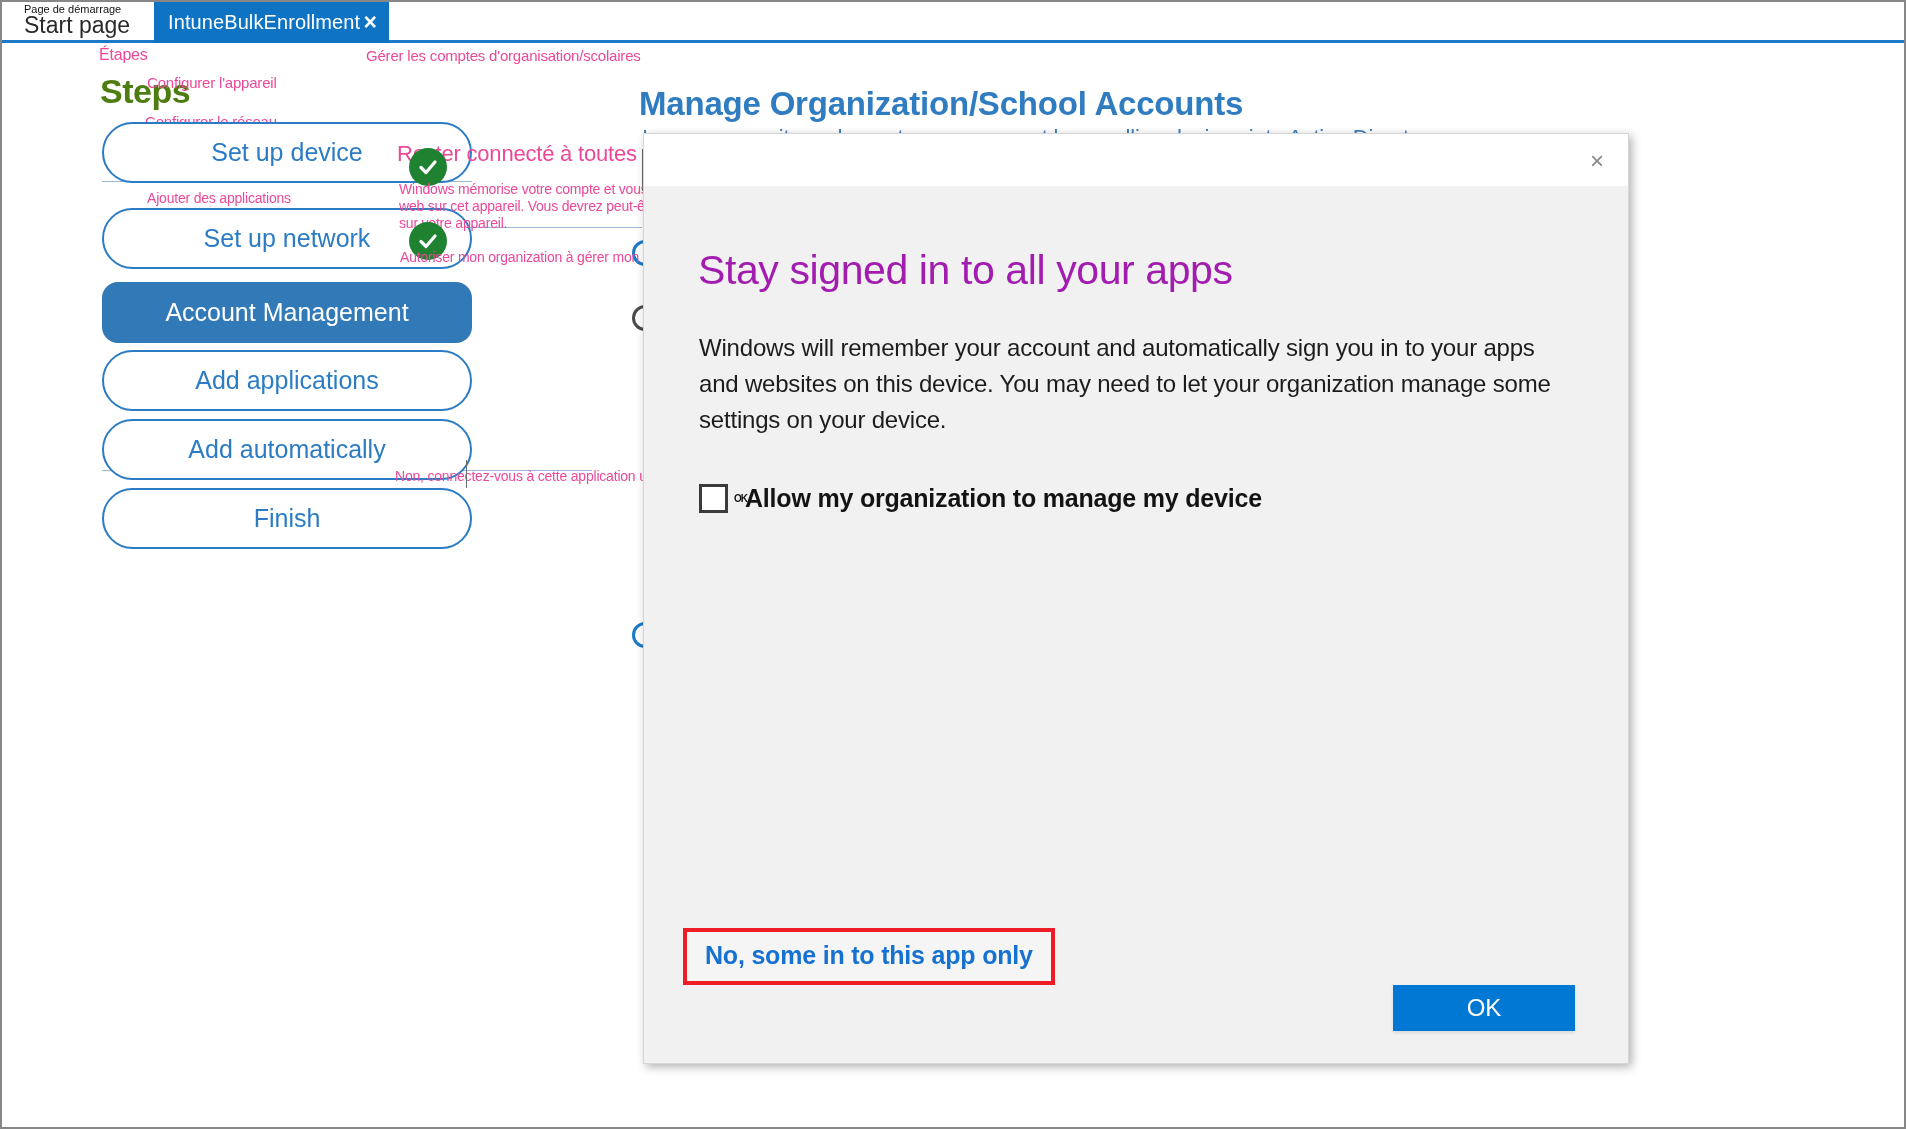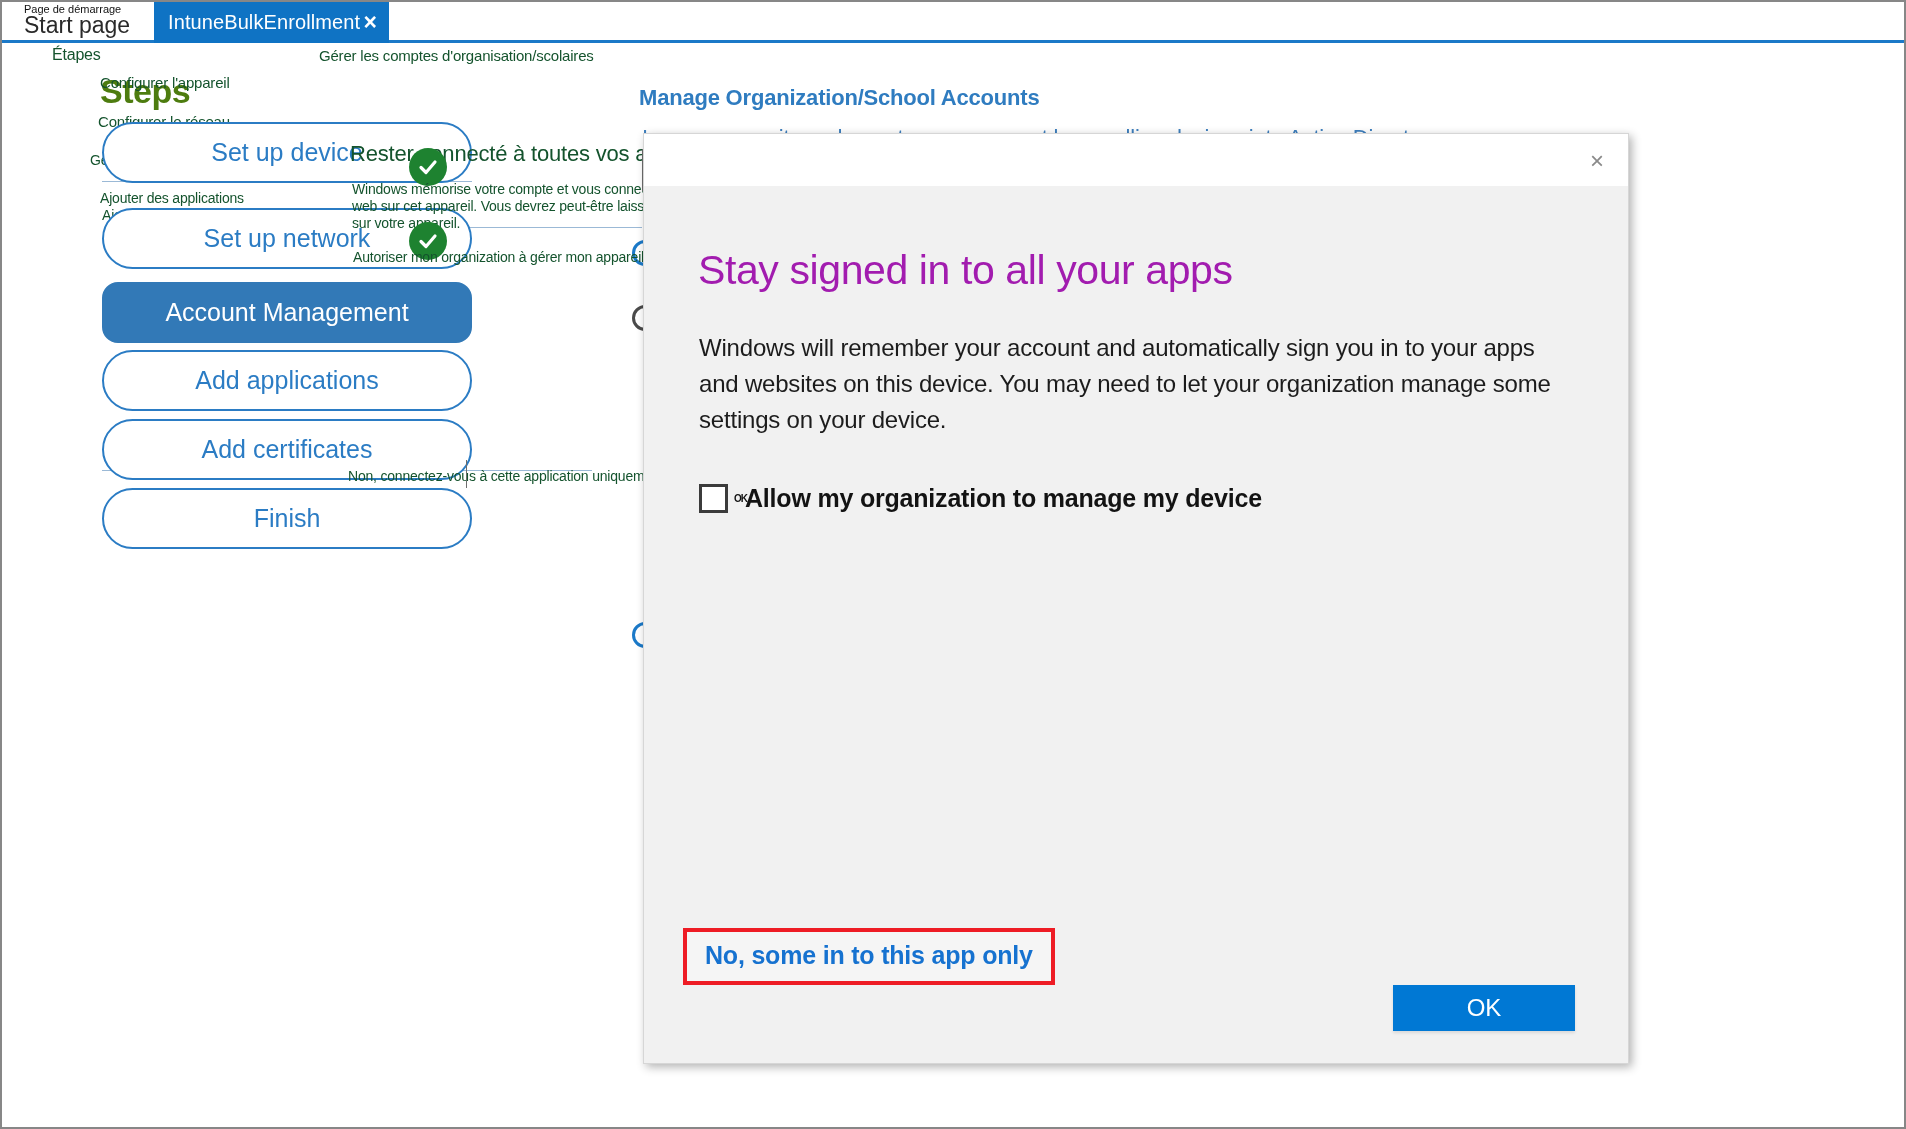--- a/index.html
+++ b/index.html
@@ -59,24 +59,25 @@
   .tab-close {
     font-size: 23px;
     font-weight: bold;
     line-height: 1;
     cursor: pointer;
   }
 
   
   .fr {
     position: absolute;
-    color: #14532d;
+    color: #ec4899;
     font-family: "Liberation Sans", sans-serif;
     white-space: nowrap;
     letter-spacing: -0.2px;
+    margin-left: 47px;
   }
 
   
   .steps-title {
     position: absolute;
     left: 98px; top: 70px;
     font-size: 34px;
     color: #4d7c0f;
     font-weight: 600;
     letter-spacing: -0.5px;
@@ -102,21 +103,21 @@
     border-color: #3279b7;
     color: #ffffff;
     border-radius: 16px;
   }
   .step-btn.squarish { border-radius: 10px; }
 
   
   .panel-title {
     position: absolute;
     left: 637px; top: 83px;
-    font-size: 22px;
+    font-size: 33px;
     color: #2f7cc0;
     font-weight: 600;
     letter-spacing: -0.2px;
     text-align: right;
   }
   .panel-sub {
     position: absolute;
     left: 640px; top: 123px;
     font-size: 22px;
     color: #3e7fbe;
@@ -307,21 +308,21 @@
   <div class="step-btn" style="top:206px;">
     <span>Set up network</span>
   </div>
   <div class="step-btn filled" style="top:280px;">
     <span>Account Management</span>
   </div>
   <div class="step-btn squarish" style="top:348px; border-radius:32px;">
     <span>Add applications</span>
   </div>
   <div class="step-btn squarish" style="top:417px; border-radius:32px;">
-    <span>Add certificates</span>
+    <span>Add automatically</span>
   </div>
   <div class="step-btn squarish" style="top:486px; border-radius:32px;">
     <span>Finish</span>
   </div>
 
   <div class="panel-title">Manage Organization/School Accounts</div>
   <div class="panel-sub">Improve security and remote management by enrolling devices into Active Directory</div>
 
   <div class="radio-peek" style="left:630px; top:238px;"></div>
   <div class="radio-peek dark" style="left:630px; top:303px;"></div>

